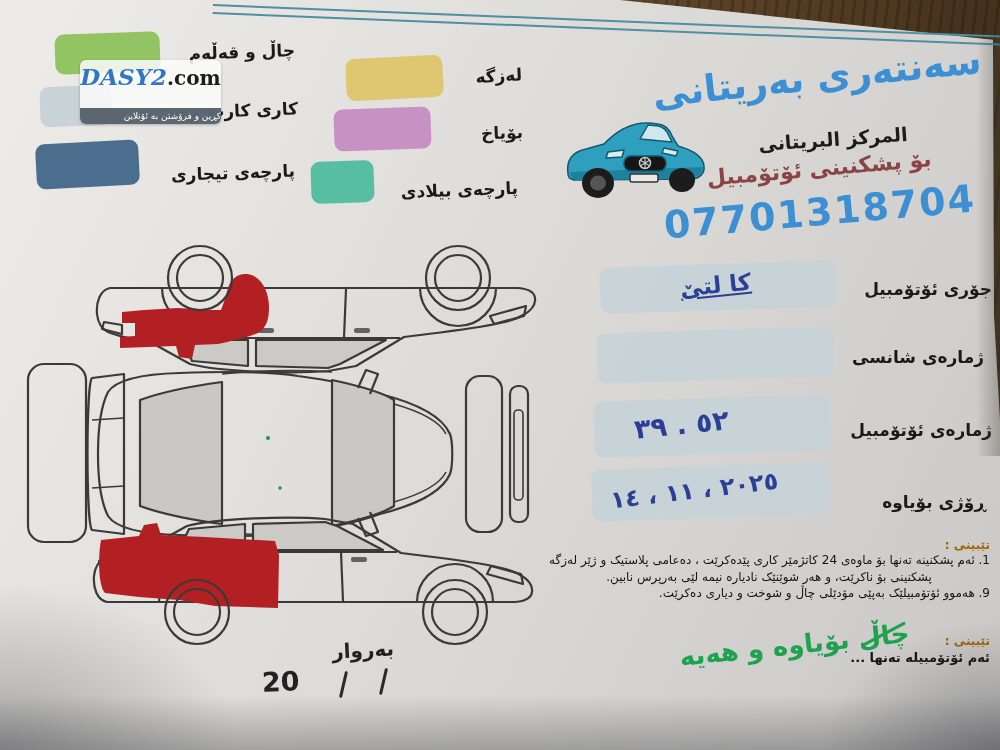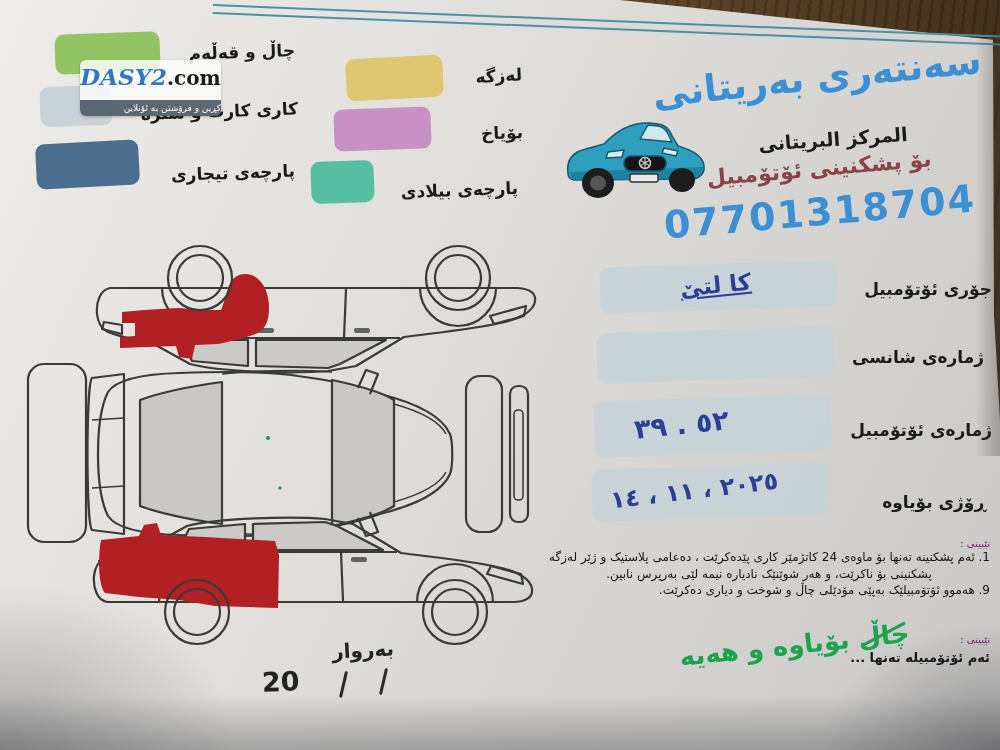--- a/index.html
+++ b/index.html
@@ -19,42 +19,42 @@
   .abs{position:absolute;}
   .rtl{direction:rtl;text-align:right;white-space:nowrap;}
   .lbl{font-weight:bold;color:#1a1a1a;font-size:17px;}
   
   .stripe{left:213px;top:4px;width:830px;height:6px;
     border-top:2.5px solid #4e8fa3;border-bottom:2.5px solid #4e8fa3;
     transform:rotate(2.3deg);transform-origin:left top;}
   
   .swatch{border-radius:9px;}
   
-  .logo{left:80px;top:60px;width:141px;height:56px;background:rgba(252,252,252,.85);
+  .logo{left:80px;top:60px;width:141px;height:64px;background:rgba(252,252,252,.85);
     border-radius:6px;box-shadow:0 1px 3px rgba(0,0,0,.25);overflow:hidden;}
   .logo-brand{text-align:center;padding-top:3px;font-family:"DejaVu Serif",serif;font-weight:bold;}
   .logo-dasy{color:#2f77c4;font-size:23px;font-style:italic;}
   .logo-com{color:#1c1c1c;font-size:20px;}
   .logo-band{position:absolute;left:0;right:0;bottom:0;height:16px;background:rgba(70,82,94,.88);
     color:#fff;font-size:9px;line-height:16px;direction:rtl;}
   
   .title{left:634px;top:56px;width:366px;font-size:37px;font-weight:bold;color:#3d8fd4;
     transform:rotate(-6deg);text-align:center;}
   .sub-ar{left:726px;top:128px;width:214px;font-size:19px;font-weight:bold;color:#1b1b1b;
     transform:rotate(-4deg);text-align:center;}
   .sub-ku{left:688px;top:156px;width:262px;font-size:22px;font-weight:bold;color:#8a4444;
     transform:rotate(-5deg);text-align:center;}
   .phone{left:658px;top:190px;width:324px;font-size:38px;font-weight:bold;color:#3d8fd4;
     transform:rotate(-5deg);text-align:center;letter-spacing:2px;}
   
   .fbox{background:rgba(197,210,216,.85);border-radius:9px;transform:rotate(-1.8deg);}
   .ink{color:#2b3f96;font-weight:bold;}
   
   .notes{left:586px;top:538px;width:404px;direction:rtl;text-align:right;color:#141414;}
-  .nhead{color:#701a75;font-size:10px;font-weight:normal;}
+  .nhead{color:#a16207;font-size:12px;font-weight:bold;}
   .nline{font-size:12px;font-weight:normal;line-height:16.5px;white-space:nowrap;}
   .nindent{padding-right:38px;text-align:center;}
   .remark-printed{left:733px;top:650px;width:257px;font-size:13px;font-weight:bold;color:#141414;}
   .hand-green{left:600px;top:634px;width:310px;font-size:26px;font-weight:bold;color:#1ea24f;
     transform:rotate(-6deg);}
   .green-slash{left:862px;top:632px;width:46px;height:3px;background:#1ea24f;
     transform:rotate(-28deg);border-radius:2px;}
   
   .date-label{left:308px;top:638px;width:110px;font-size:20px;font-weight:bold;color:#222;
     text-align:center;transform:rotate(-3deg);}

